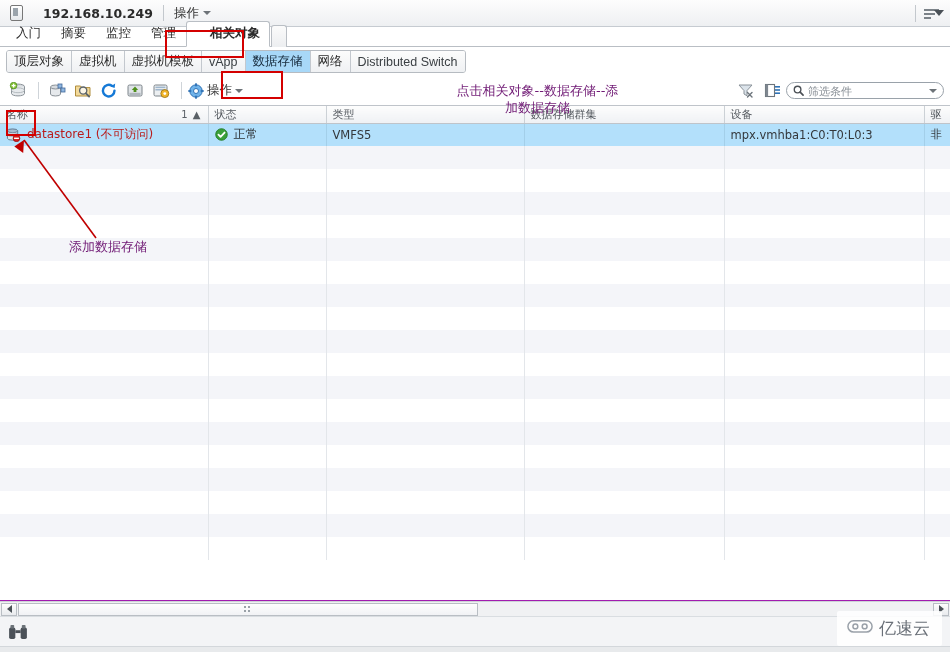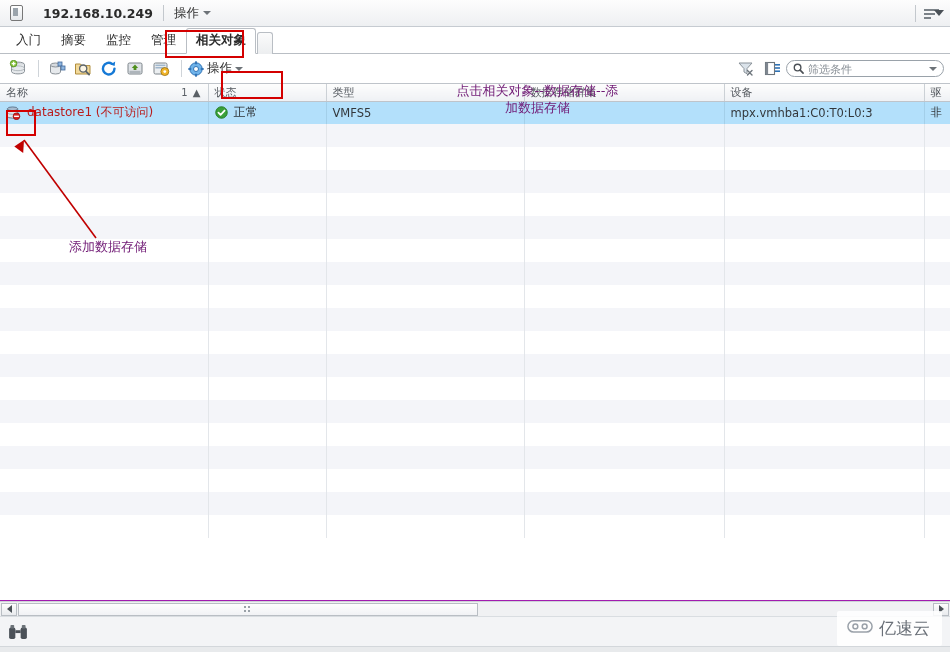--- a/index.html
+++ b/index.html
@@ -75,21 +75,21 @@
   .menu-icon i:nth-child(2){ top:7px; width:11px; }
   .menu-icon i:nth-child(3){ top:11px; width:7px; }
   .menu-icon u {
     position:absolute; right:0; top:4px;
     width:0;height:0;border-left:5px solid transparent;border-right:5px solid transparent;
     border-top:6px solid #4a5157;
   }
 
   
   .maintabs {
-    height: 27px;
+    height: 20px;
     background: #ffffff;
     border-bottom: 1px solid #b9bec4;
     display: flex;
     align-items: flex-end;
     padding-left: 6px;
     box-sizing: border-box;
     position: relative;
   }
   .mtab {
     padding: 4px 10px 5px 10px;
@@ -99,21 +99,21 @@
     position: relative;
     cursor: default;
   }
   .mtab.active {
     font-weight: bold;
     background: #ffffff;
     border: 1px solid #b9bec4;
     border-bottom: 1px solid #ffffff;
     border-radius: 3px 3px 0 0;
     margin-bottom: -1px;
-    padding: 3px 9px 5px 9px;
+    padding: 3px 9px 5px 23px;
   }
   .mtab-stub {
     width: 14px; height: 21px;
     border: 1px solid #b9bec4;
     border-bottom: none;
     border-radius: 3px 3px 0 0;
     background: linear-gradient(#fbfbfb,#eceef0);
     margin-bottom: -1px;
     margin-left: 1px;
   }
@@ -356,20 +356,31 @@
 
   <div class="maintabs">
     <div class="mtab">入门</div>
     <div class="mtab">摘要</div>
     <div class="mtab">监控</div>
     <div class="mtab">管理</div>
     <div class="mtab active">相关对象</div>
     <div class="mtab-stub"></div>
   </div>
 
+  <div class="subtabbar">
+    <div class="subtabs">
+      <div class="stab">顶层对象</div>
+      <div class="stab">虚拟机</div>
+      <div class="stab">虚拟机模板</div>
+      <div class="stab latin">vApp</div>
+      <div class="stab active">数据存储</div>
+      <div class="stab">网络</div>
+      <div class="stab latin">Distributed Switch</div>
+    </div>
+  </div>
 
   <div class="toolbar">
 
     <div class="tbtn">
       <svg class="ico" width="18" height="17" viewBox="0 0 18 17">
         <ellipse cx="9" cy="4.5" rx="6.5" ry="2.4" fill="#d6dade" stroke="#8b9298" stroke-width="1"></ellipse>
         <path d="M2.5 4.5 v7 a6.5 2.4 0 0 0 13 0 v-7" fill="#e6e9ec" stroke="#8b9298" stroke-width="1"></path>
         <ellipse cx="9" cy="8.3" rx="6.5" ry="2.4" fill="none" stroke="#a7aeb4" stroke-width="0.8"></ellipse>
         <circle cx="4.6" cy="3.6" r="3.3" fill="#8cc63f" stroke="#4e8f1c" stroke-width="0.8"></circle>
         <path d="M4.6 1.7 v3.8 M2.7 3.6 h3.8" stroke="#ffffff" stroke-width="1.3"></path>

